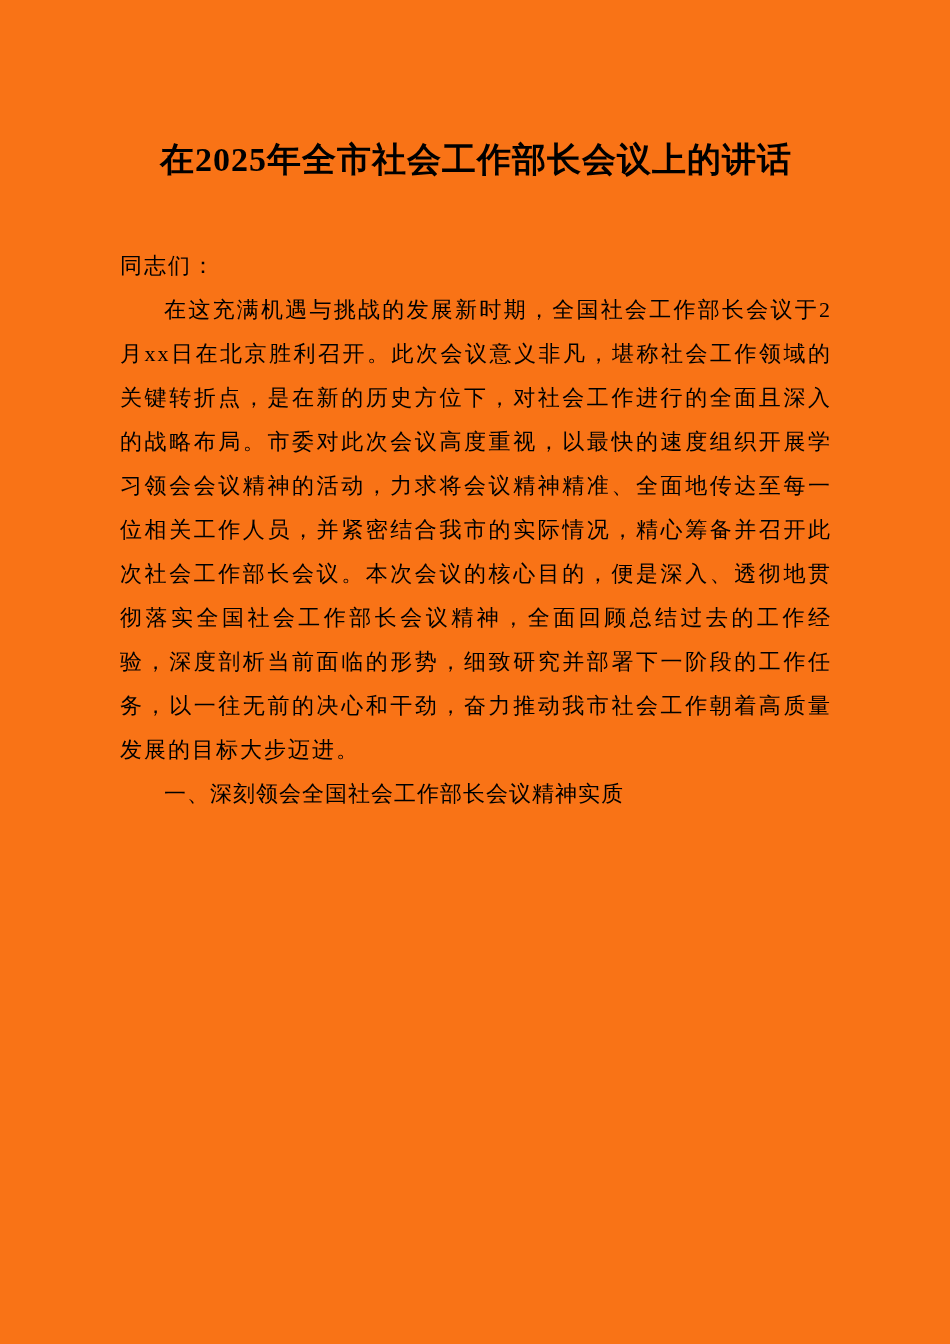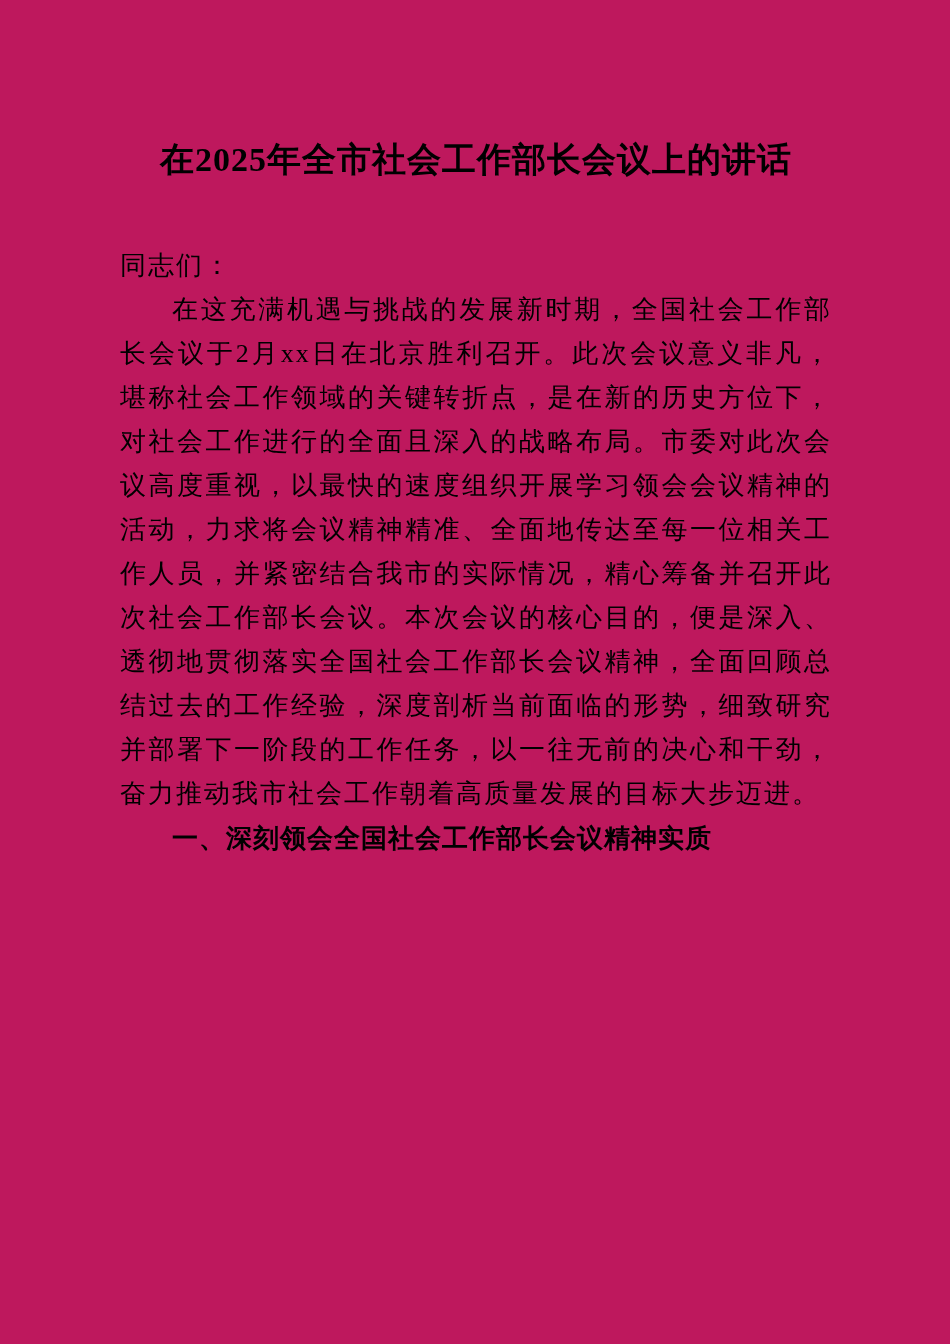--- a/index.html
+++ b/index.html
@@ -10,46 +10,46 @@
   body {
     width: 950px;
     height: 1344px;
     color: #000000;
     font-family: "Liberation Serif", "DejaVu Serif", serif;
   }
   .page {
     box-sizing: border-box;
     width: 950px;
     height: 1344px;
-    background: #be185d;
+    background: #f97316;
     padding: 138px 118px 60px 120px;
     overflow: hidden;
   }
   .doc-title {
     margin: 0 0 62px 0;
     font-size: 34px;
     font-weight: bold;
     line-height: 1.3;
     text-align: center;
     letter-spacing: 1px;
     font-family: "Liberation Serif", "DejaVu Serif", serif;
   }
   .para {
     margin: 0;
-    font-size: 26px;
+    font-size: 22px;
     line-height: 44px;
     letter-spacing: 2px;
     text-align: justify;
     text-justify: inter-ideograph;
   }
   .indent {
     text-indent: 2em;
   }
   .heading {
-    font-weight: bold;
+    font-weight: normal;
     font-family: "Liberation Sans", "DejaVu Sans", sans-serif;
     letter-spacing: 1px;
   }
 </style>
 </head>
 <body>
 
 <div class="page">
   <h1 class="doc-title">在2025年全市社会工作部长会议上的讲话</h1>
 

